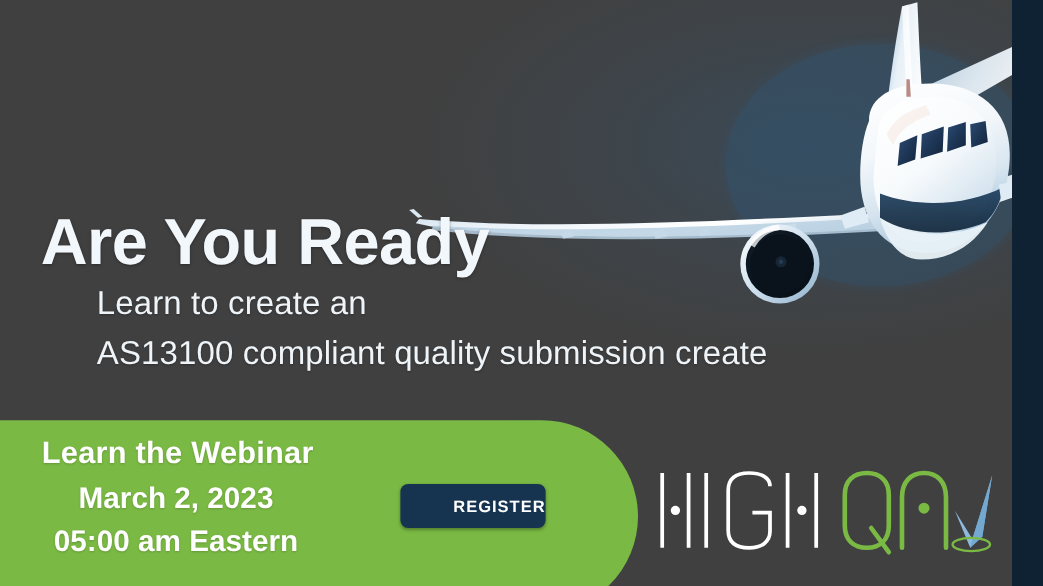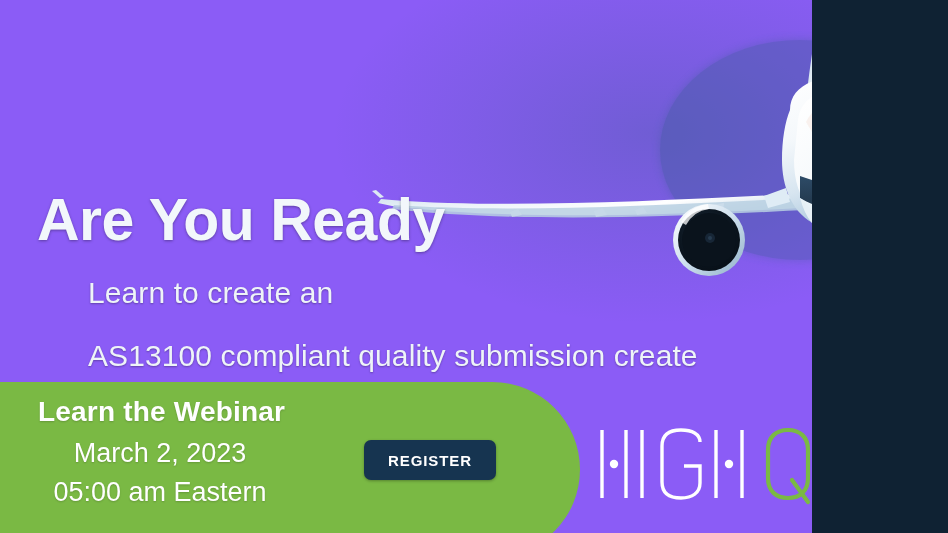--- a/index.html
+++ b/index.html
@@ -3,24 +3,24 @@
 <meta charset="utf-8">
 <title>AS13100 Webinar Banner</title>
 <style>
   html, body {
     margin: 0;
     padding: 0;
     background: #0f2233;
   }
   #banner {
     position: relative;
-    width: 812px;
+    width: 920px;
     height: 533px;
     overflow: hidden;
-    background: #8b5cf6;
+    background: #404040;
     font-family: "Liberation Sans", sans-serif;
     -webkit-font-smoothing: antialiased;
   }
 
   
   .bg-wash {
     position: absolute;
     inset: 0;
     background:
       radial-gradient(ellipse 70% 60% at 78% 22%, #1d4straight 0%, rgba(0,0,0,0) 60%),
@@ -61,21 +61,21 @@
     position: absolute;
     left: 88px;
     top: 253px;
     color: #eef4f8;
     font-size: 30px;
     font-weight: normal;
     line-height: 1.52;
     letter-spacing: 0.1px;
     text-shadow: 0 1px 2px rgba(0,0,0,0.30);
   }
-  .subhead span { display: block; margin-top: 17px; }
+  .subhead span { display: block; }
 
   
   .green-pill {
     position: absolute;
     left: -60px;
     top: 382px;
     width: 640px;
     height: 175px;
     background: #7ab944;
     border-top-right-radius: 88px;
@@ -101,21 +101,21 @@
     text-shadow: 0 1px 2px rgba(0,0,0,0.18);
   }
   .when {
     position: absolute;
     left: 0px;
     top: 52px;
     width: 320px;
     text-align: center;
     color: #ffffff;
     font-size: 27px;
-    font-weight: normal;
+    font-weight: bold;
     line-height: 1.46;
     text-shadow: 0 1px 2px rgba(0,0,0,0.18);
   }
   .when span { display: block; }
 
   
   .register-btn {
     position: absolute;
     left: 364px;
     top: 440px;
@@ -125,20 +125,21 @@
     border: none;
     border-radius: 7px;
     color: #ffffff;
     font-family: "Liberation Sans", sans-serif;
     font-size: 15px;
     font-weight: bold;
     letter-spacing: 0.9px;
     cursor: pointer;
     box-shadow: 0 1px 3px rgba(0,0,0,0.3);
     padding: 0;
+    text-align: right;
   }
 
   
   .logo {
     position: absolute;
     left: 596px;
     top: 424px;
     width: 310px;
     height: 82px;
   }

